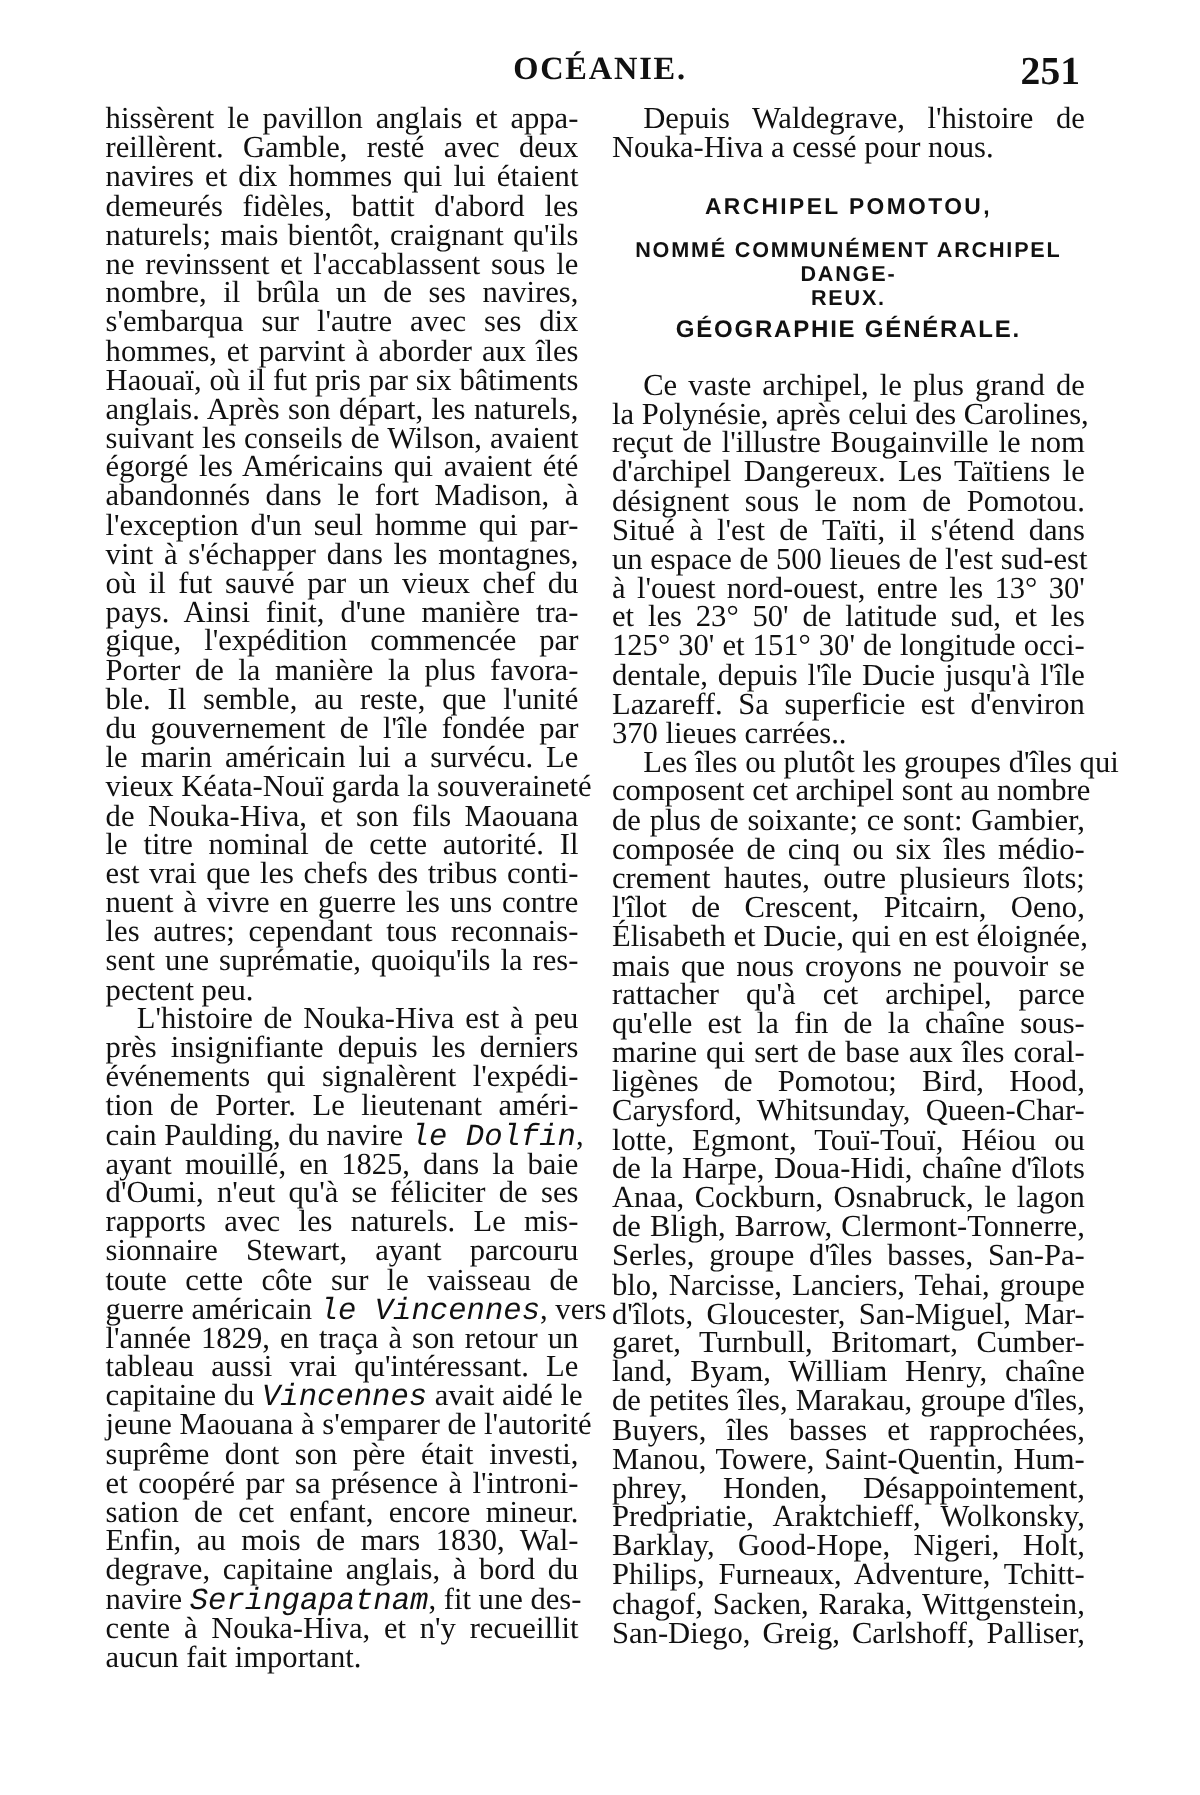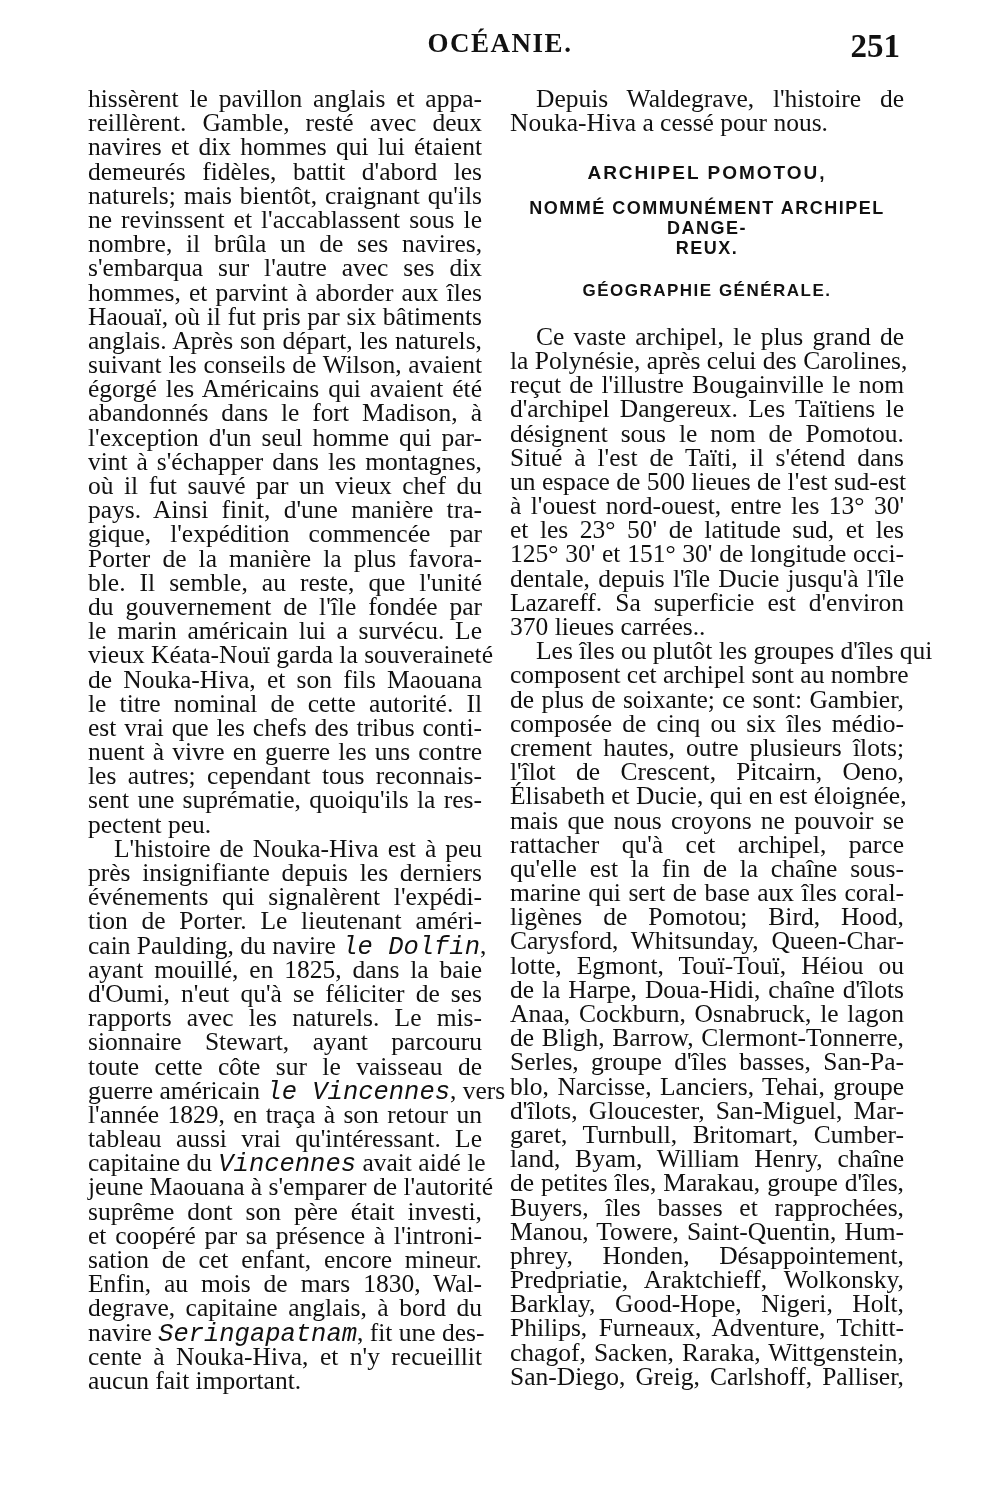--- a/index.html
+++ b/index.html
@@ -1,37 +1,37 @@
 <!DOCTYPE html>
 <html><head>
 <meta charset="utf-8">
 <style>
   html, body { margin: 0; padding: 0; background: #ffffff; }
   body { width: 1000px; height: 1496px; position: relative; overflow: hidden;
          font-family: "DejaVu Serif", "Liberation Serif", serif; color: #111; }
   .page { position: absolute; left: 0; top: 0; width: 1000px; height: 1496px; }
-  .running-head { position: absolute; top: 28px; left: 90px; width: 820px; height: 40px; }
+  .running-head { position: absolute; top: 42px; left: 90px; width: 820px; height: 40px; }
   .running-title { position: absolute; left: 0; right: 0; text-align: center;
                    font-family: "Liberation Serif", serif; font-weight: bold;
                    font-size: 27px; letter-spacing: 1.5px; }
   .page-number { position: absolute; right: 10px; top: 0;
                  font-family: "Liberation Serif", serif; font-weight: bold; font-size: 33px; }
   .col { position: absolute; top: 87px; font-family: "Liberation Serif", serif;
          font-size: 25.5px; line-height: 24.2px; }
   .col-left { left: 88px; width: 394px; }
   .col-right { left: 510px; width: 394px; }
   .line { display: block; text-align: justify; text-align-last: justify;
           white-space: nowrap; height: 24.2px; overflow: visible; }
   .line.last { text-align-last: left; }
   .line.indent { padding-left: 26px; }
   .heading { text-align: center; font-weight: bold; font-size: 17px;
              letter-spacing: 1.5px; font-family: Liberation Sans, sans-serif; }
   .h-main { font-size: 19px; margin-top: 26px; margin-bottom: 12px; letter-spacing: 2px; }
   .h-sub { font-size: 18px; line-height: 20px; }
-  .h-geo { font-size: 17px; margin-top: 21px; margin-bottom: 22px; letter-spacing: 1.5px; }
+  .h-geo { font-size: 20px; margin-top: 5px; margin-bottom: 22px; letter-spacing: 1.5px; }
   em { font-style: italic; font-family: Liberation Mono, monospace; }
 </style>
 </head>
 <body>
 
 <div class="page">
   <div class="running-head">
     <div class="running-title">OCÉANIE.</div>
     <div class="page-number">251</div>
   </div>

